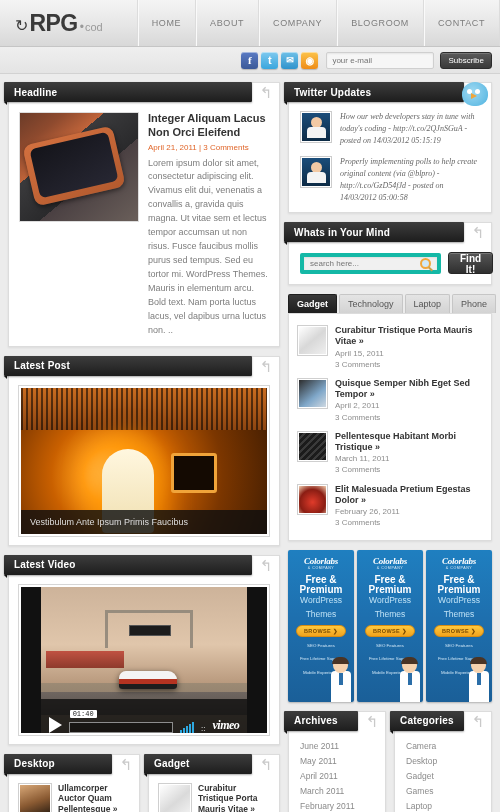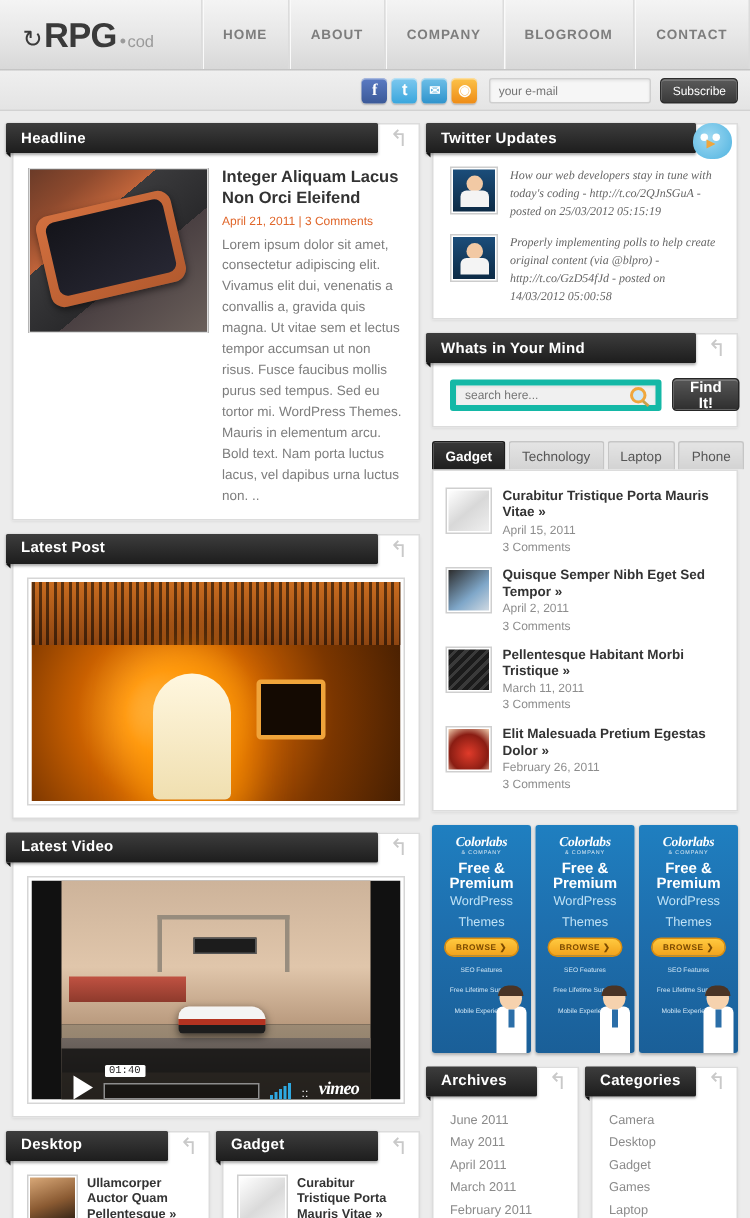--- a/index.html
+++ b/index.html
@@ -18,21 +18,21 @@
     border-bottom:1px solid #c5c5c5;
     display:flex; align-items:center;
     position:relative;
   }
   .logo { display:flex; align-items:baseline; padding-left:15px; }
   .logo-arrow { font-size:16px; color:#3a3a3a; margin-right:1px; line-height:1; }
   .logo-main { font-size:23px; font-weight:bold; color:#3a3a3a; letter-spacing:-0.5px; }
   .logo-dot { color:#9a9a9a; font-size:12px; margin:0 1px 0 2px; }
   .logo-sub { font-size:11px; color:#9a9a9a; }
 
-  .nav { display:flex; margin-left:auto; height:100%; align-items:stretch;font-weight:bold; }
+  .nav { display:flex; margin-left:auto; height:100%; align-items:stretch; }
   .nav-item {
     display:flex; align-items:center; padding:0 14px;
     font-size:9px; color:#7d7d7d; letter-spacing:0.6px;
     border-left:1px solid #dcdcdc;
     box-shadow:inset 1px 0 0 #fafafa;
     cursor:pointer;
   }
   .nav-item:last-child { border-right:1px solid #dcdcdc; }
 
   
@@ -352,20 +352,21 @@
       </div>
     </div>
 
     <div class="panel">
       <div class="phead">Latest Post</div>
       <div class="curl">↰</div>
       <div class="media-frame">
         <div class="media-inner">
           <div class="usb-img"></div>
           <div class="usb-port"></div>
+          <div class="media-caption">Vestibulum Ante Ipsum Primis Faucibus</div>
         </div>
       </div>
     </div>
 
     <div class="panel">
       <div class="phead">Latest Video</div>
       <div class="curl">↰</div>
       <div class="media-frame">
         <div class="media-inner">
           <div class="video-inner">
@@ -441,21 +442,21 @@
 
   <div class="col-side">
 
     <div class="panel">
       <div class="phead">Twitter Updates</div>
       <div class="tw-bird"></div>
       <div class="tw-item">
         <div class="tw-av">
             <div class="tw-av-in"></div>
           </div>
-        <div class="tw-text">How our web developers stay in tune with today's coding - http://t.co/2QJnSGuA - posted on 25/03/2012 05:15:19</div>
+        <div class="tw-text">How our web developers stay in tune with today's coding - http://t.co/2QJnSGuA - posted on 14/03/2012 05:15:19</div>
       </div>
       <div class="tw-item">
         <div class="tw-av">
             <div class="tw-av-in"></div>
           </div>
         <div class="tw-text">Properly implementing polls to help create original content (via @blpro) - http://t.co/GzD54fJd - posted on 14/03/2012 05:00:58</div>
       </div>
     </div>
 
     <div class="panel">

